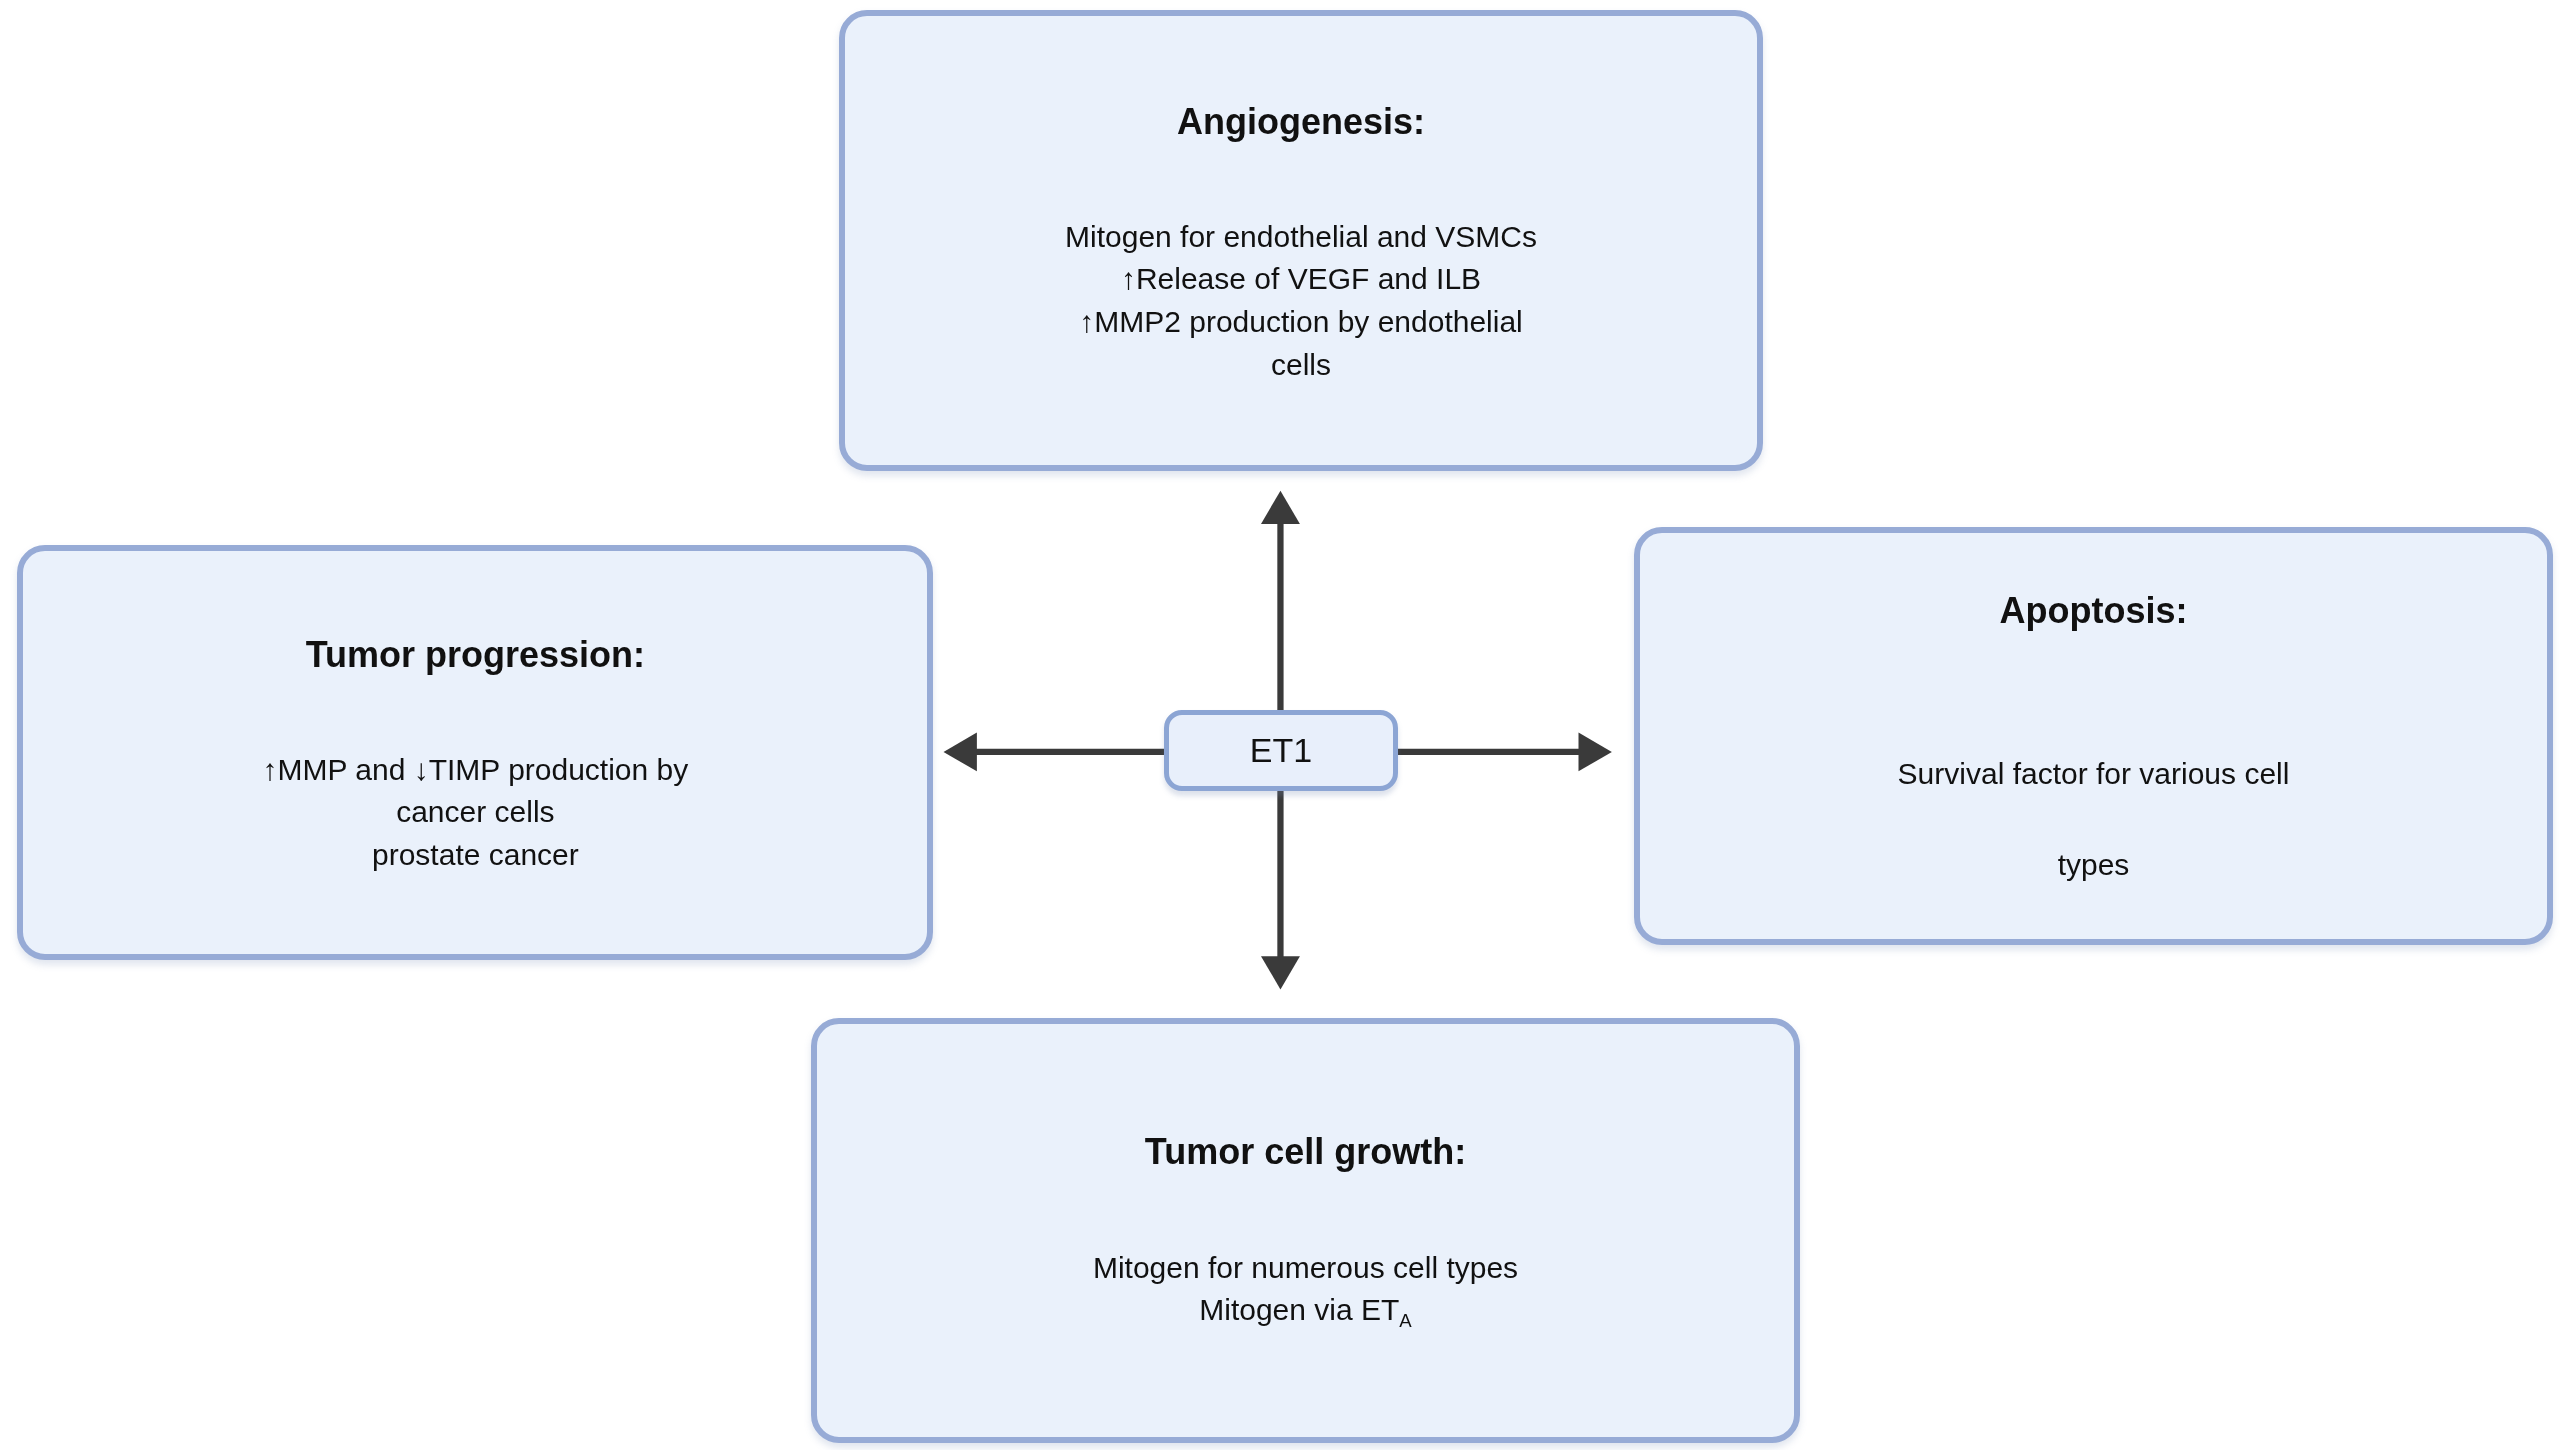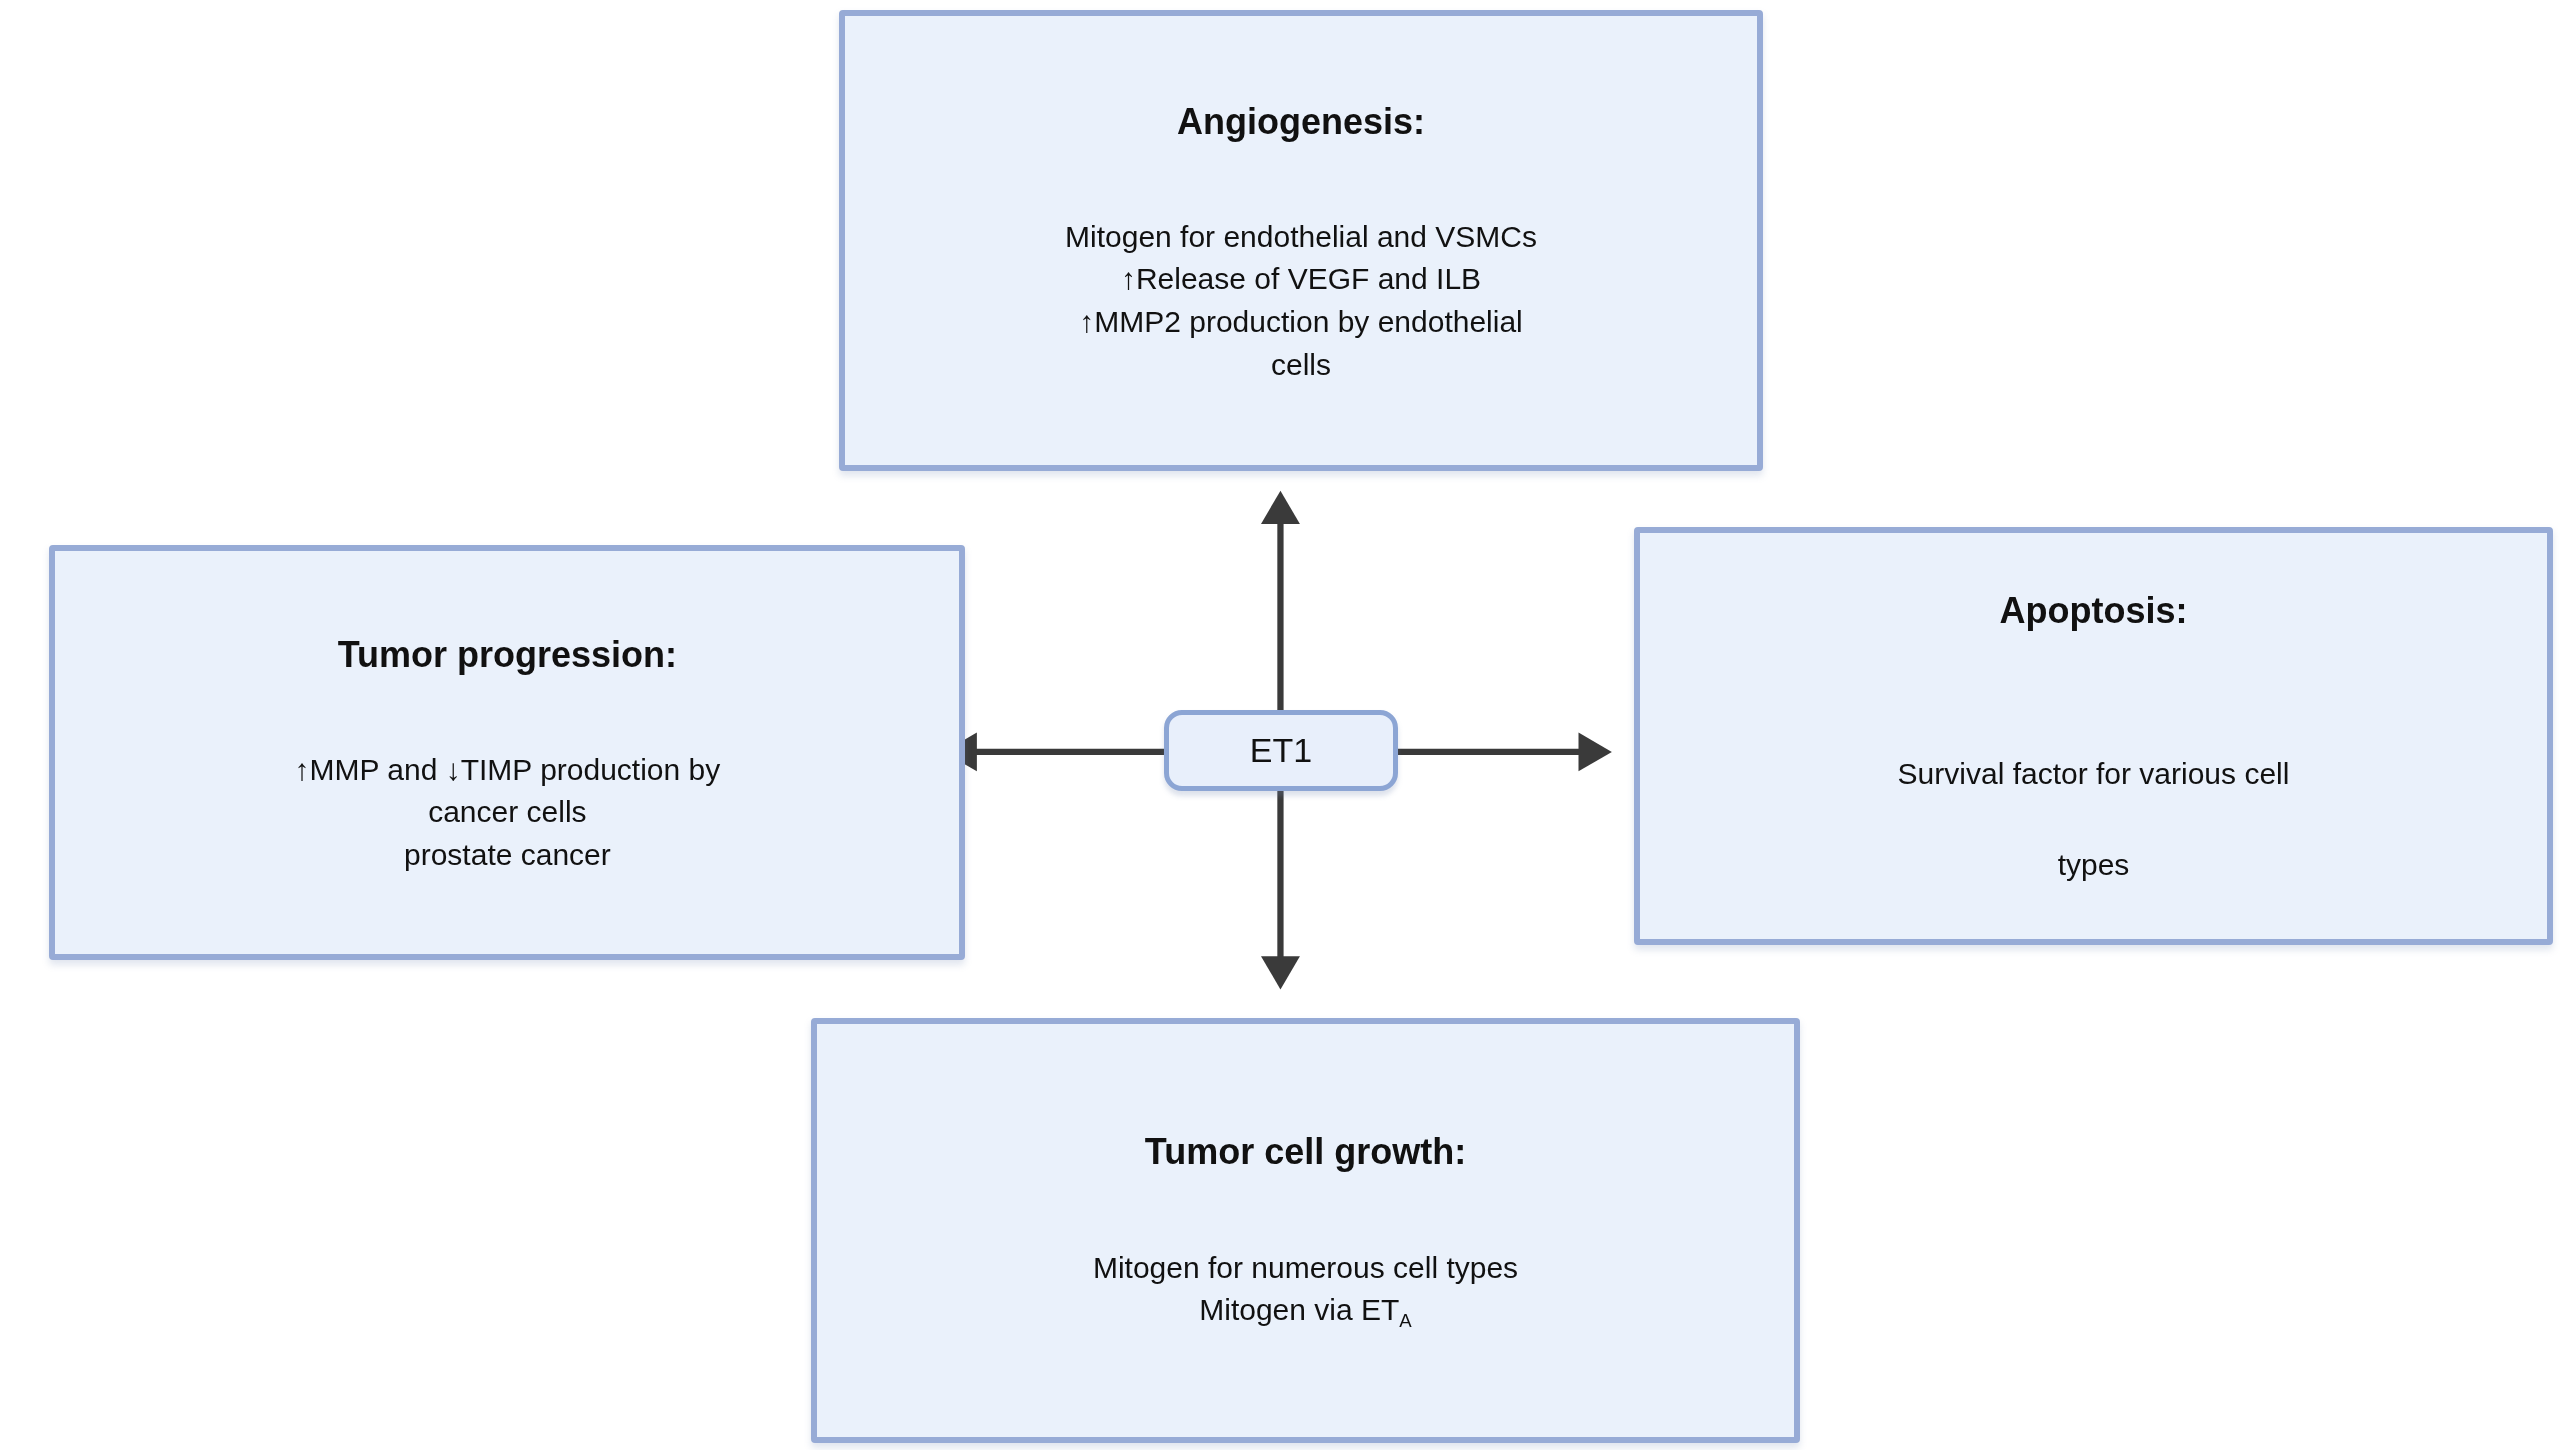--- a/index.html
+++ b/index.html
@@ -28,21 +28,21 @@
     width: 2563px; height: 1451px;
     z-index: 1;
   }
   .arrow-line { stroke: var(--arrow); stroke-width: 9; }
   .arrowhead { fill: var(--arrow); }
   .box {
     position: absolute;
     z-index: 2;
     background: var(--box-fill);
     border: 6.3px solid var(--box-border);
-    border-radius: 4px;
+    border-radius: 28px;
     box-shadow: 0 4.9px 7px rgba(120, 140, 180, 0.22);
     display: flex;
     flex-direction: column;
     align-items: center;
     justify-content: center;
     text-align: left;
     padding: 21px 28px;
   }
   .box-title {
     font-size: 36px;
@@ -50,21 +50,21 @@
     line-height: 1.42;
     margin-bottom: 69px;
   }
   .line {
     font-size: 30px;
     line-height: 1.42;
     white-space: nowrap;
   }
   .line sub { font-size: 0.62em; }
   .box-top    { left: 839px; top: 10.4px;   width: 924px; height: 461px; }
-  .box-left   { left: 17.4px;   top: 545px;  width: 916px; height: 415px; margin-left: 32px; }
+  .box-left   { left: 17.4px;   top: 545px;  width: 916px; height: 415px; }
   .box-right  { left: 1634px; top: 527px;  width: 919px; height: 418px; gap: 48px; }
   .box-bottom { left: 811px; top: 1018px; width: 989px; height: 425px; }
   .center-node {
     position: absolute;
     z-index: 3;
     left: 1164px; top: 710px;
     width: 234px; height: 81px;
     background: var(--center-fill);
     border: 5.6px solid var(--center-border);
     border-radius: 18px;

